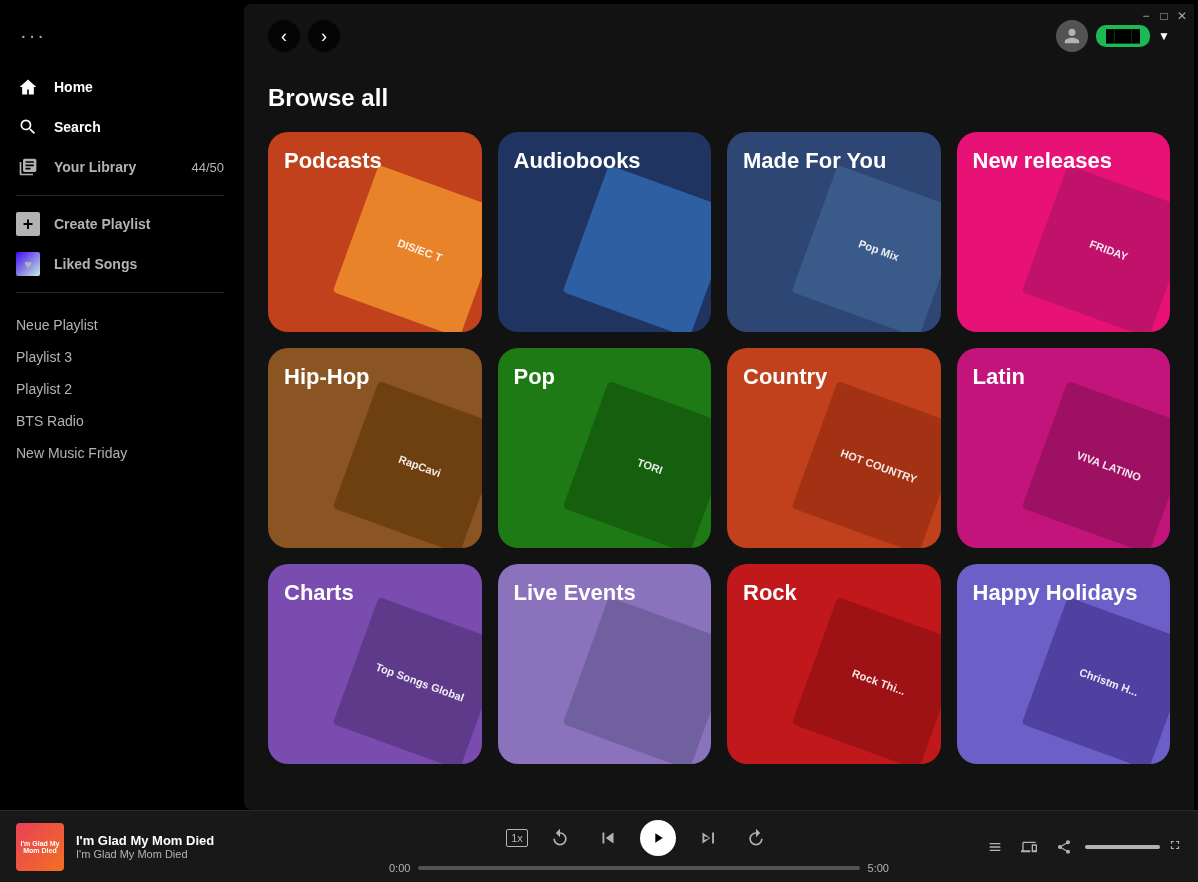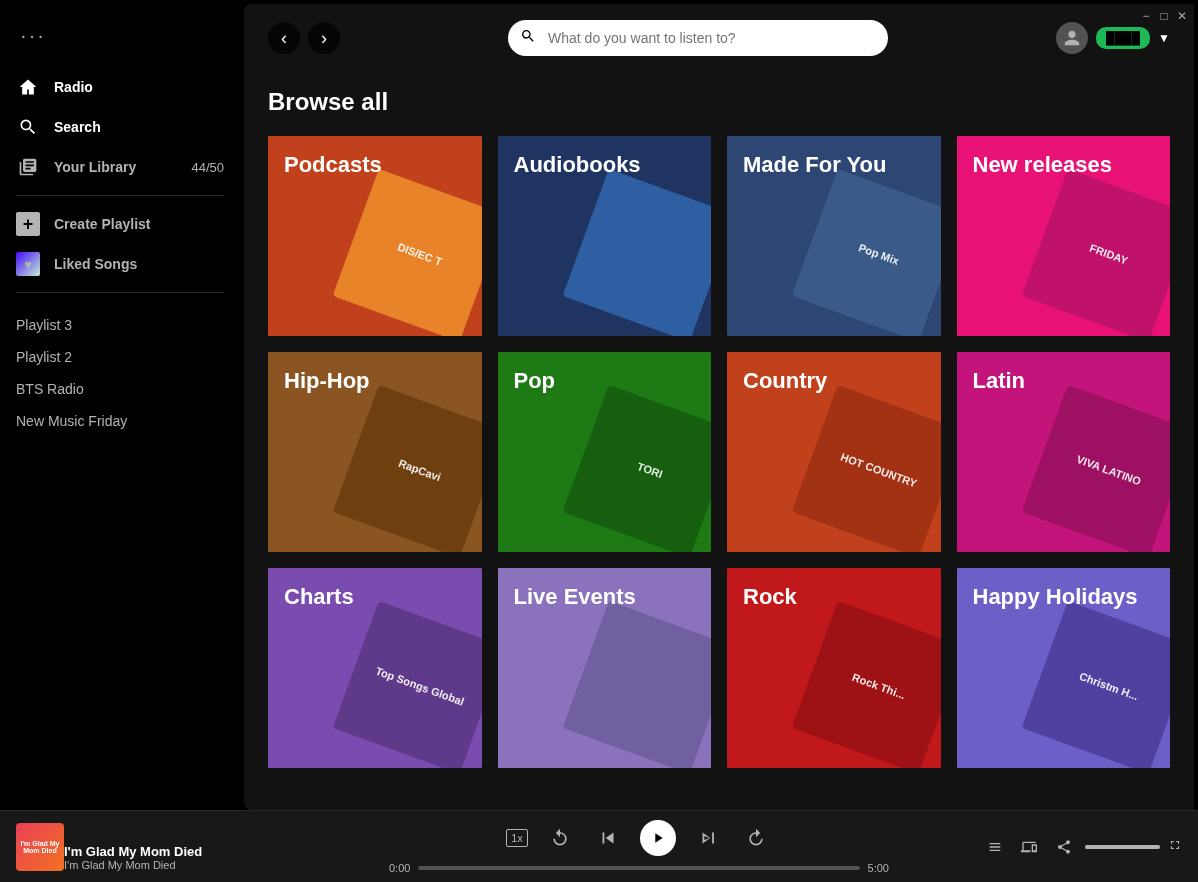--- a/index.html
+++ b/index.html
@@ -282,21 +282,21 @@
       color: #fff;
     }
 
     .genre-grid {
       display: grid;
       grid-template-columns: repeat(4, 1fr);
       gap: 16px;
     }
 
     .genre-card {
-      border-radius: 1px;
+      border-radius: 20px;
       overflow: hidden;
       position: relative;
       height: 200px;
       cursor: pointer;
     }
     .genre-card-title {
       position: absolute;
       top: 16px;
       left: 16px;
       font-size: 22px;
@@ -346,22 +346,22 @@
       border-top: 1px solid #282828;
       display: flex;
       align-items: center;
       justify-content: space-between;
       padding: 0 16px;
       flex-shrink: 0;
     }
 
     .np-left {
       display: flex;
-      align-items: flex-end;
-      gap: 0;
+      align-items: center;
+      gap: 12px;
       width: 280px;
     }
     .np-album-art {
       width: 48px; height: 48px;
       border-radius: 4px;
       background: #282828;
       overflow: hidden;
       flex-shrink: 0;
     }
     .np-album-art-inner {
@@ -512,21 +512,21 @@
     <div class="sidebar-top-menu">
       <span class="three-dots">···</span>
     </div>
 
     <div class="nav-item active">
       <span class="nav-icon">
         <svg width="20" height="20" viewBox="0 0 24 24" fill="currentColor">
             <path d="M12 3L2 12h3v9h6v-6h2v6h6v-9h3z"></path>
           </svg>
       </span>
-      <span>Radio</span>
+      <span>Home</span>
     </div>
 
     <div class="nav-item active">
       <span class="nav-icon">
         <svg width="20" height="20" viewBox="0 0 24 24" fill="currentColor">
             <path d="M15.5 14h-.79l-.28-.27A6.47 6.47 0 0 0 16 9.5 6.5 6.5 0 1 0 9.5 16c1.61 0 3.09-.59 4.23-1.57l.27.28v.79l5 4.99L20.49 19l-4.99-5zm-6 0C7.01 14 5 11.99 5 9.5S7.01 5 9.5 5 14 7.01 14 9.5 11.99 14 9.5 14z"></path>
           </svg>
       </span>
       <span>Search</span>
     </div>
@@ -552,20 +552,23 @@
 
     <div class="liked-songs-btn">
       <div class="liked-icon">♥</div>
       <span>Liked Songs</span>
     </div>
 
     <div class="sidebar-divider"></div>
 
     <div class="playlist-list">
 
+    <div class="playlist-item">
+          <span>Neue Playlist</span>
+        </div>
         <div class="playlist-item">
           <span>Playlist 3</span>
         </div>
         <div class="playlist-item">
           <span>Playlist 2</span>
         </div>
         <div class="playlist-item">
           <span>BTS Radio</span>
         </div>
         <div class="playlist-item">
@@ -575,28 +578,20 @@
   </div>
 
   <div class="main-content">
 
     <div class="topbar">
       <div class="nav-arrows">
         <button class="nav-arrow">‹</button>
         <button class="nav-arrow">›</button>
       </div>
 
-      <div class="search-bar">
-        <span class="search-icon-wrap">
-          <svg width="16" height="16" viewBox="0 0 24 24" fill="currentColor">
-              <path d="M15.5 14h-.79l-.28-.27A6.47 6.47 0 0 0 16 9.5 6.5 6.5 0 1 0 9.5 16c1.61 0 3.09-.59 4.23-1.57l.27.28v.79l5 4.99L20.49 19l-4.99-5zm-6 0C7.01 14 5 11.99 5 9.5S7.01 5 9.5 5 14 7.01 14 9.5 11.99 14 9.5 14z"></path>
-            </svg>
-        </span>
-        <input class="search-input" type="text" placeholder="What do you want to listen to?" style="">
-      </div>
 
       <div class="user-area">
         <div class="user-avatar">
           <svg width="18" height="18" viewBox="0 0 24 24" fill="#b3b3b3">
               <path d="M12 12c2.7 0 4.8-2.1 4.8-4.8S14.7 2.4 12 2.4 7.2 4.5 7.2 7.2 9.3 12 12 12zm0 2.4c-3.2 0-9.6 1.6-9.6 4.8v2.4h19.2v-2.4c0-3.2-6.4-4.8-9.6-4.8z"></path>
             </svg>
         </div>
         <div class="user-battery" style="background:#1db954; padding:4px 10px; border-radius:10px; display:flex; align-items:center; gap:4px;">
           <span style="color:#000; font-size:12px; font-weight:700;">████</span>
         </div>

